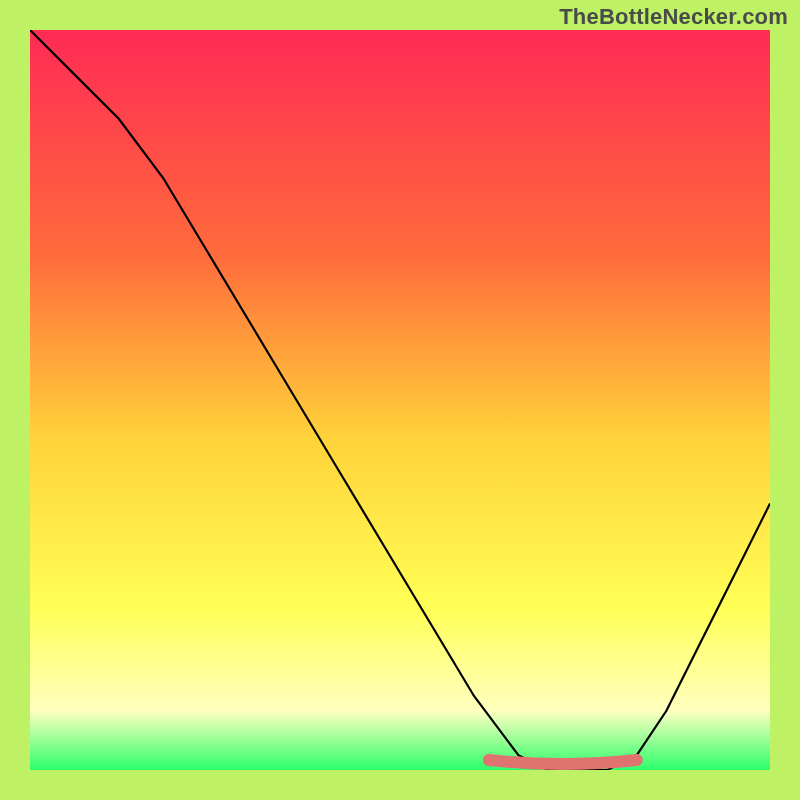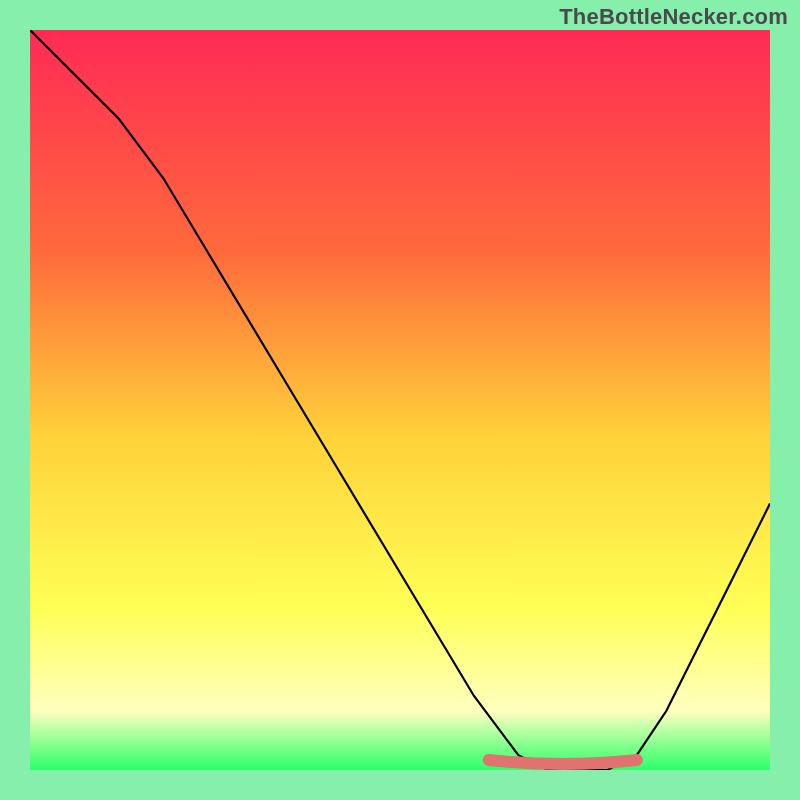--- a/index.html
+++ b/index.html
@@ -8,21 +8,21 @@
     width: 800px;
     height: 800px;
     background: #000;
     font-family: Arial, Helvetica, sans-serif;
     overflow: hidden;
   }
   .frame {
     position: relative;
     width: 800px;
     height: 800px;
-    background: #86efac;
+    background: #bef264;
   }
   .watermark {
     position: absolute;
     top: 4px;
     right: 12px;
     color: #4a4a4a;
     font-size: 22px;
     font-weight: 600;
     letter-spacing: 0.2px;
     z-index: 10;

